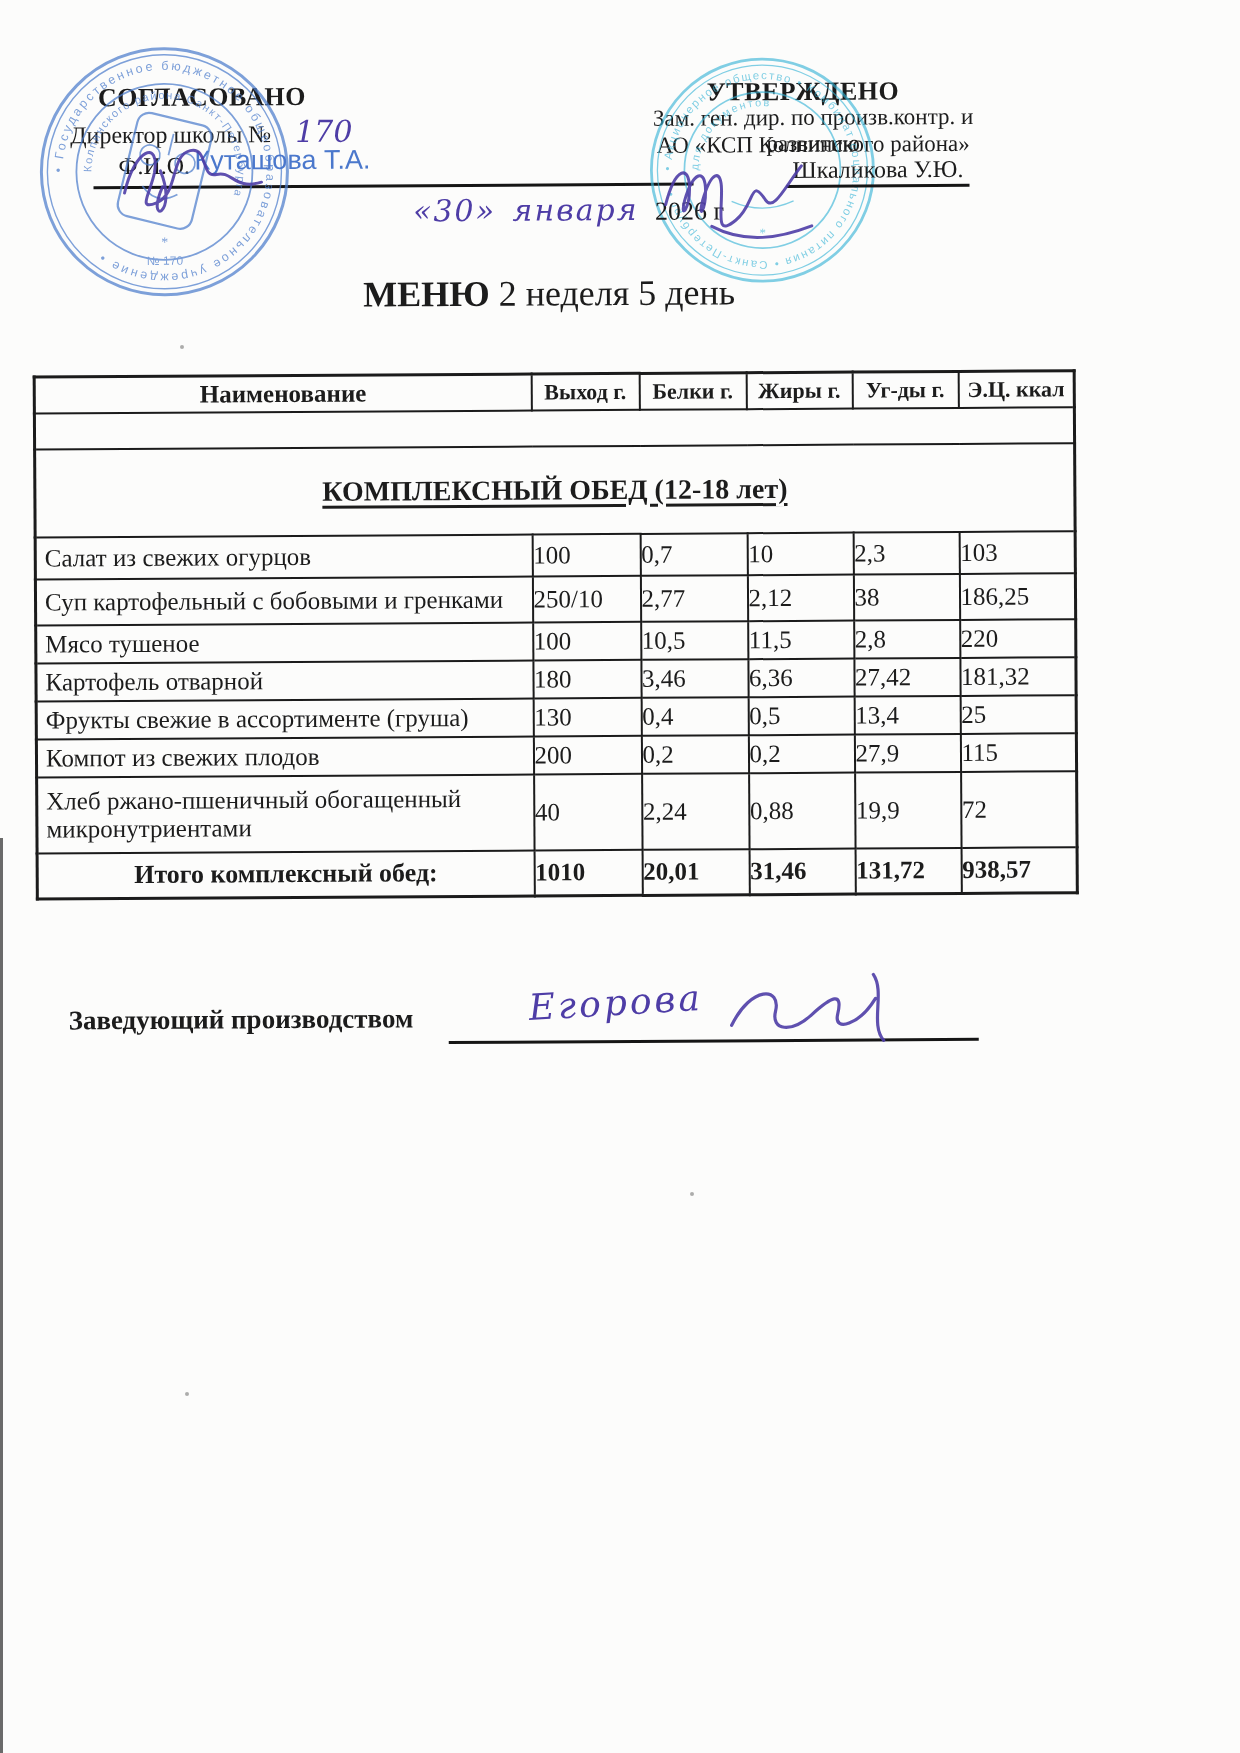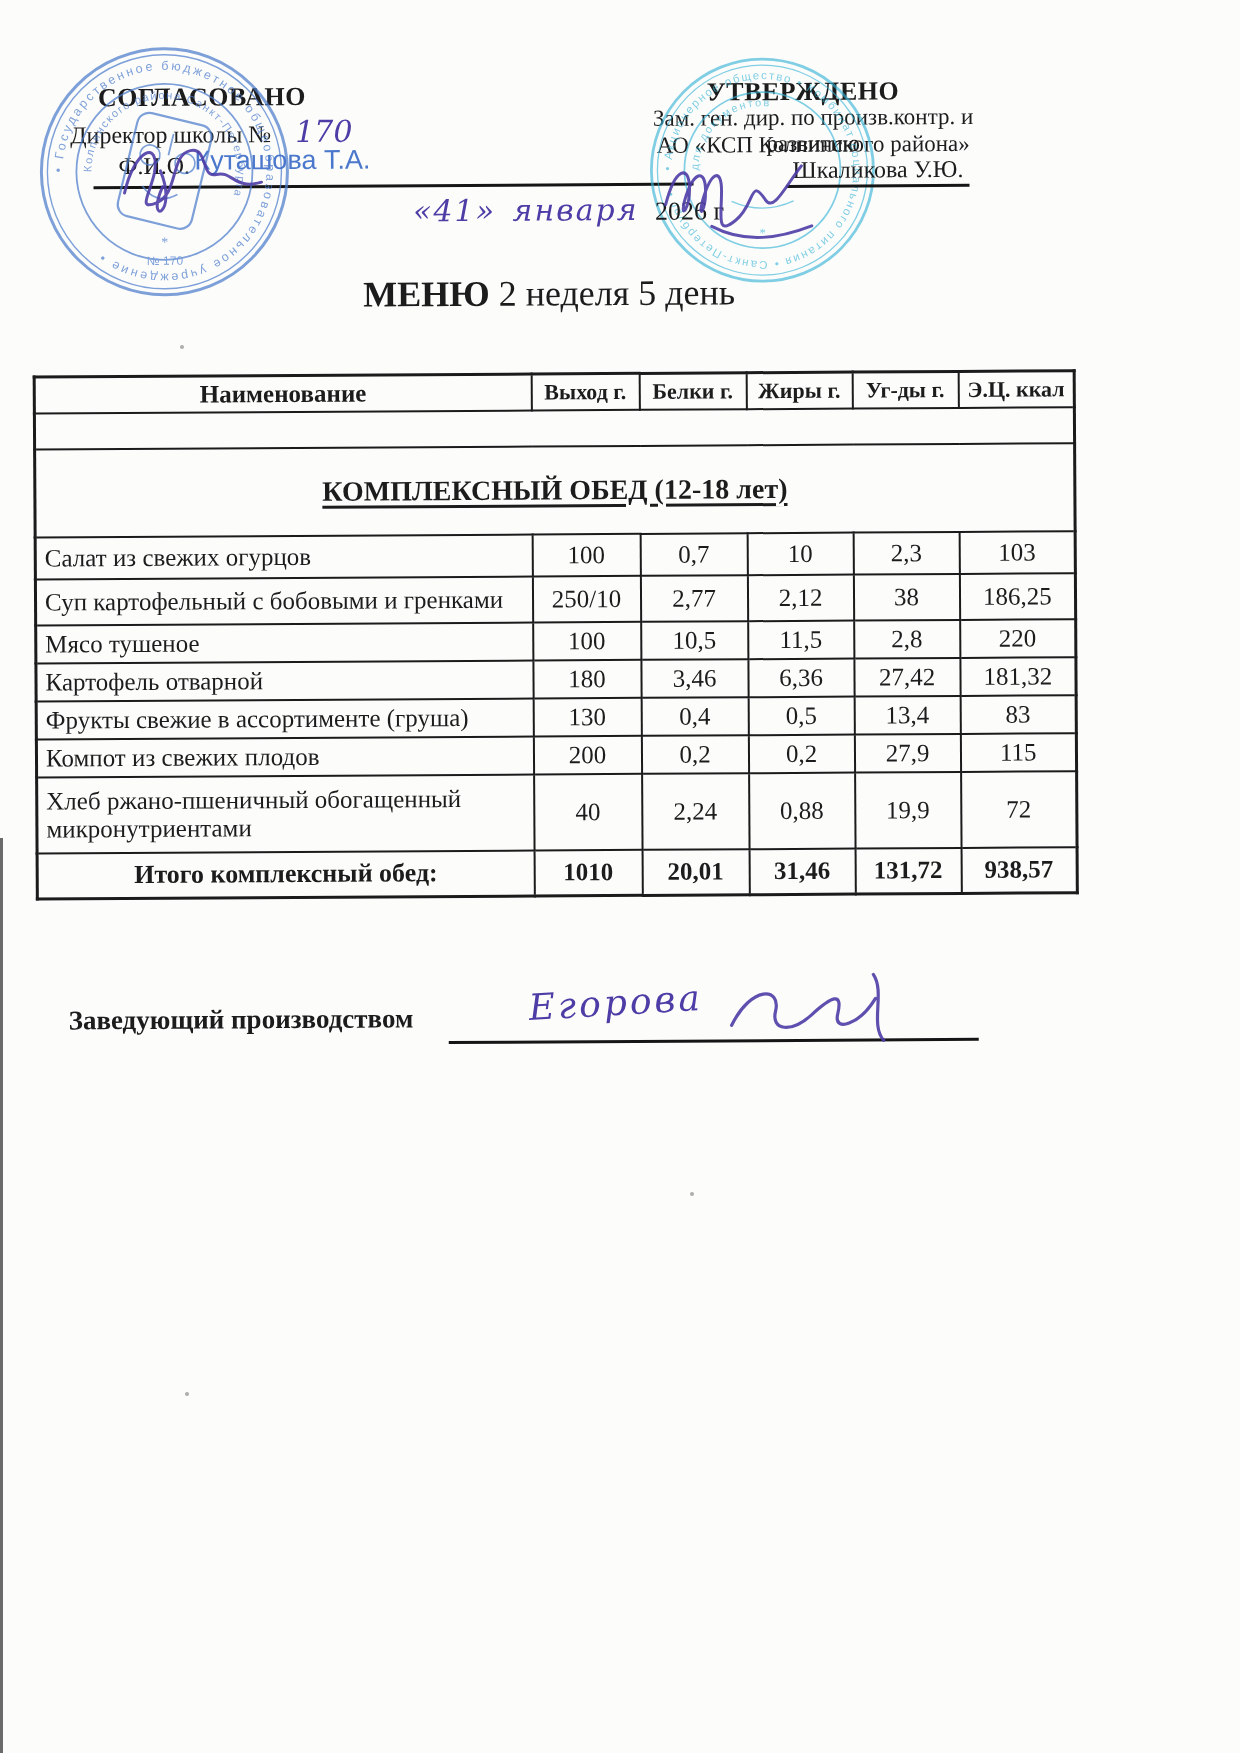--- a/index.html
+++ b/index.html
@@ -34,21 +34,21 @@
   .menu-table {
     position:absolute; left:33px; top:372px; width:1040px;
     border-collapse:collapse; table-layout:fixed; z-index:2;
     font-size:25px;
   }
   .menu-table td, .menu-table th { border:2px solid #1b1b1b; vertical-align:middle; }
   .menu-table { border:3px solid #1b1b1b; }
   th.h-name { font-size:25px; font-weight:bold; text-align:center; }
   th.h-num  { font-size:22px; font-weight:bold; text-align:center; }
   td.c-name { text-align:left; padding:2px 8px; }
-  td.c-num  { text-align:center; }
+  td.c-num  { }
   tr.r-empty td { height:36px; border-left:none; border-right:none; }
   tr.r-section td { height:88px; text-align:center; border-left:none; border-right:none; }
   .section-label { font-weight:bold; font-size:28px; text-decoration:underline; text-underline-offset:5px; text-decoration-thickness:3px; }
   tr.r-total td { font-weight:bold; height:46px; }
   tr.r-total td.c-name { text-align:center; font-size:26px; }
 
   
   .footer-label { position:absolute; left:65px; top:1002px; font-weight:bold; font-size:27px; z-index:2; }
   .footer-sig-name { position:absolute; left:525px; top:982px; font-size:36px; transform:rotate(-3deg); z-index:3; letter-spacing:3px; }
   .footer-line { position:absolute; left:445px; top:1040px; width:530px; height:3px; background:#151515; z-index:2; }
@@ -130,21 +130,21 @@
       <span class="name-underline">Шкаликова У.Ю.</span>
     </div>
 
     <svg class="handsig" style="left:655px; top:145px;" width="210" height="105" viewBox="0 0 210 105">
       <path d="M12 60 C22 22 36 20 36 44 C36 64 26 76 31 56 C40 26 52 24 52 46 C52 66 44 76 49 56 C58 26 68 24 68 46
                C68 72 62 92 82 76 C102 60 96 32 112 56 C120 68 132 42 148 22
                M58 82 C92 100 126 94 158 82" fill="none" stroke="#4e3da6" stroke-width="3" stroke-linecap="round" opacity=".9"></path>
     </svg>
 
     <div class="date-row">
-      <span class="ink">«41»</span>
+      <span class="ink">«30»</span>
       <span class="ink" style="margin:0 10px;">января</span>
       <span>2026 г</span>
     </div>
 
     <div class="doc-title">
       <b>МЕНЮ</b><span> 2 неделя 5 день</span>
     </div>
 
     <table class="menu-table">
       <colgroup>
@@ -203,21 +203,21 @@
         <td class="c-num">6,36</td>
         <td class="c-num">27,42</td>
         <td class="c-num">181,32</td>
       </tr>
       <tr style="height:38px;">
         <td class="c-name">Фрукты свежие в ассортименте (груша)</td>
         <td class="c-num">130</td>
         <td class="c-num">0,4</td>
         <td class="c-num">0,5</td>
         <td class="c-num">13,4</td>
-        <td class="c-num">83</td>
+        <td class="c-num">25</td>
       </tr>
       <tr style="height:38px;">
         <td class="c-name">Компот из свежих плодов</td>
         <td class="c-num">200</td>
         <td class="c-num">0,2</td>
         <td class="c-num">0,2</td>
         <td class="c-num">27,9</td>
         <td class="c-num">115</td>
       </tr>
       <tr style="height:76px;">

